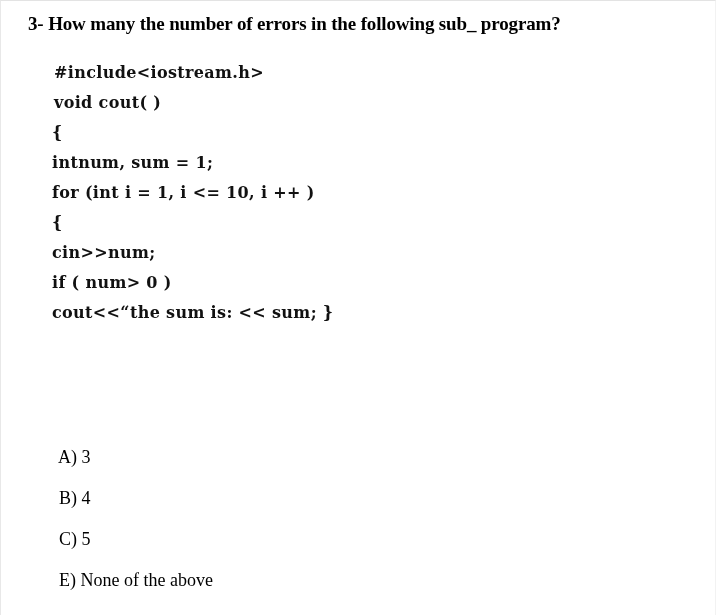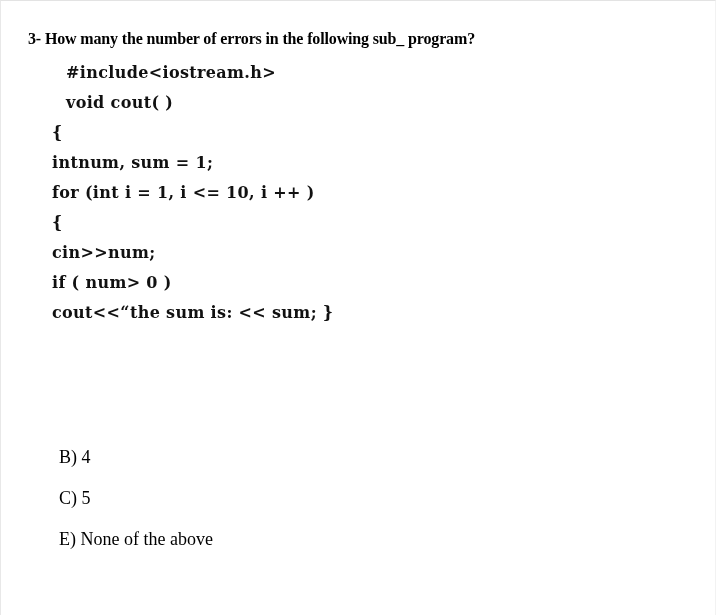--- a/index.html
+++ b/index.html
@@ -24,25 +24,25 @@
     box-sizing: border-box;
     border-top: 1px solid #e3e3e3;
     border-left: 1px solid #e8e8e8;
     border-right: 1px solid #f2f2f2;
   }
 
   
   .question-heading {
     position: absolute;
     left: 27px;
-    top: 26px;
+    top: 11px;
     width: 680px;
     font-family: "Liberation Serif", "DejaVu Serif", serif;
     font-weight: bold;
-    font-size: 16px;
+    font-size: 19px;
     line-height: 24px;
     letter-spacing: -0.15px;
     white-space: nowrap;
     color: #000000;
   }
 
   
   .code-block {
     position: absolute;
     left: 51px;
@@ -52,21 +52,21 @@
   .code-line {
     font-family: "DejaVu Serif", "Liberation Serif", serif;
     font-weight: bold;
     font-size: 16px;
     line-height: 30px;
     height: 30px;
     letter-spacing: 0.35px;
     white-space: pre;
     color: #111111;
   }
-  .code-line.indent-a { padding-left: 2px; margin-left: 12px; }
+  .code-line.indent-a { padding-left: 2px; }
 
   
   .options {
     position: absolute;
     left: 31px;
     top: 395px;
     width: 640px;
   }
   .option-row {
     height: 41px;
@@ -94,20 +94,23 @@
     <div class="code-line">intnum, sum = 1;</div>
     <div class="code-line">for (int i = 1, i &lt;= 10, i ++ )</div>
     <div class="code-line">{</div>
     <div class="code-line">cin&gt;&gt;num;</div>
     <div class="code-line">if ( num&gt; 0 )</div>
     <div class="code-line">cout&lt;&lt;“the sum is: &lt;&lt; sum; }</div>
   </div>
 
   <div class="options">
     <div class="option-row">
+      <span class="option-label">A)</span><span> </span><span class="option-text">3</span>
+    </div>
+    <div class="option-row">
       <span class="option-label">B)</span><span> </span><span class="option-text">4</span>
     </div>
     <div class="option-row">
       <span class="option-label">C)</span><span> </span><span class="option-text">5</span>
     </div>
     <div class="option-row">
       <span class="option-label">E)</span><span> </span><span class="option-text">None of the above</span>
     </div>
   </div>
 

